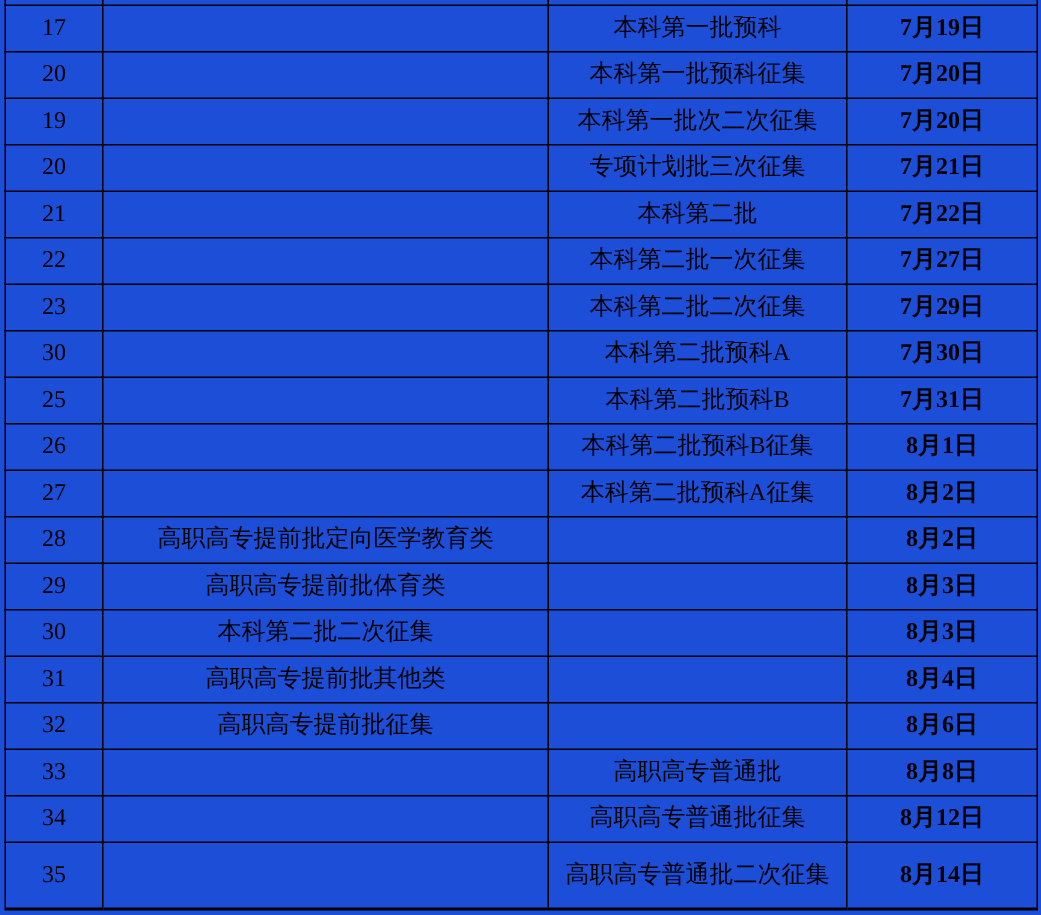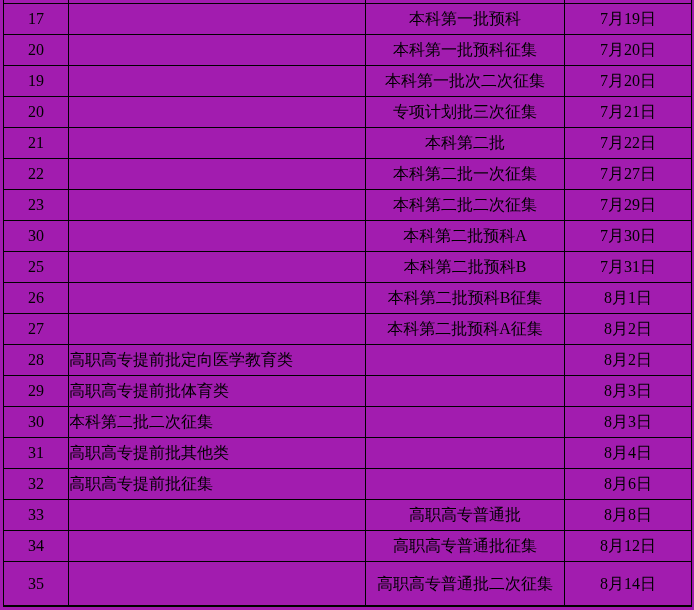--- a/index.html
+++ b/index.html
@@ -1,20 +1,20 @@
 <!DOCTYPE html>
 <html><head>
 <meta charset="utf-8">
 <style>
   html, body { margin: 0; padding: 0; background: #ffffff; }
   .page {
     position: relative;
     width: 694px;
     height: 610px;
-    background: #a21caf;
+    background: #1d4ed8;
     overflow: hidden;
     font-family: "Liberation Serif", "DejaVu Serif", serif;
     font-size: 16px;
     color: #000000;
   }
   table.sched {
     position: absolute;
     left: 3px;
     top: -24px;
     width: 688px;
@@ -26,23 +26,23 @@
     vertical-align: middle;
     padding: 0;
     line-height: 20px;
     overflow: hidden;
   }
   tr.partial td { height: 26px; }
   tr.row td { height: 30px; }
   tr.row-last td { height: 43px; }
   tr.row-last td { border-bottom-width: 2px; }
   td.c1 { text-align: center; }
-  td.c2 { padding-left: 10px; text-align: left; border-radius: 12px; }
+  td.c2 { padding-left: 10px; text-align: center; border-radius: 12px; }
   td.c3 { padding-left: 10px; padding-right: 22px; text-align: center; word-break: break-all; }
-  td.c4 { text-align: center; }
+  td.c4 { text-align: center; font-weight: bold; }
 </style>
 </head>
 <body>
 
 <div class="page">
   <table class="sched">
     <colgroup>
       <col style="width:65px">
       <col style="width:297px">
       <col style="width:199px">

